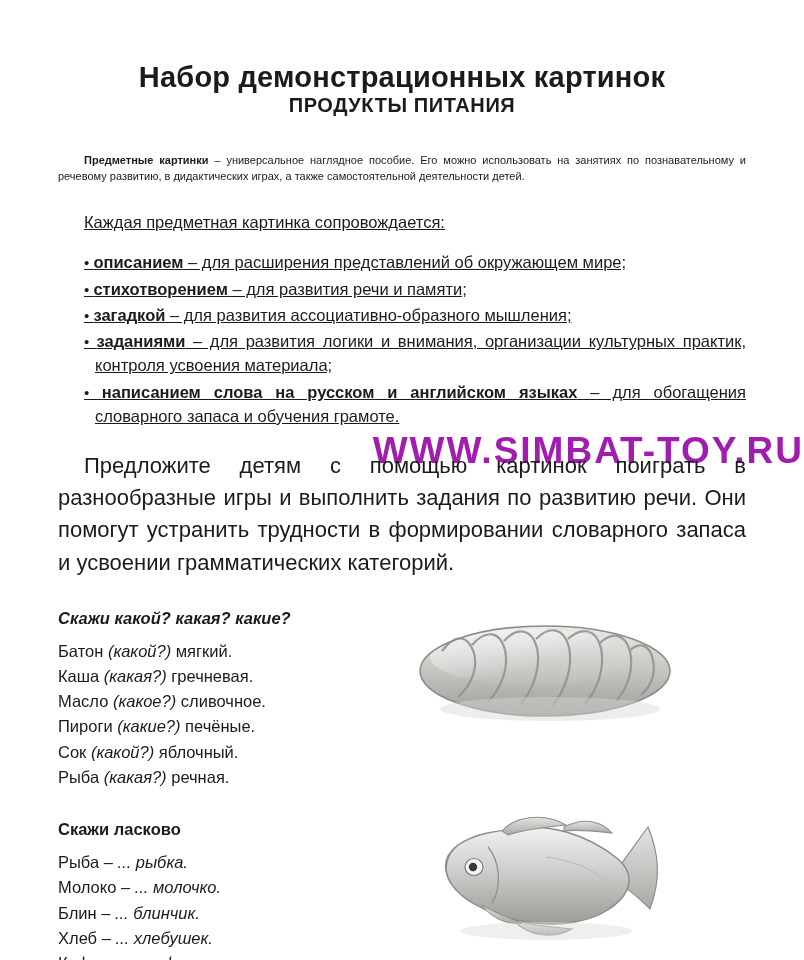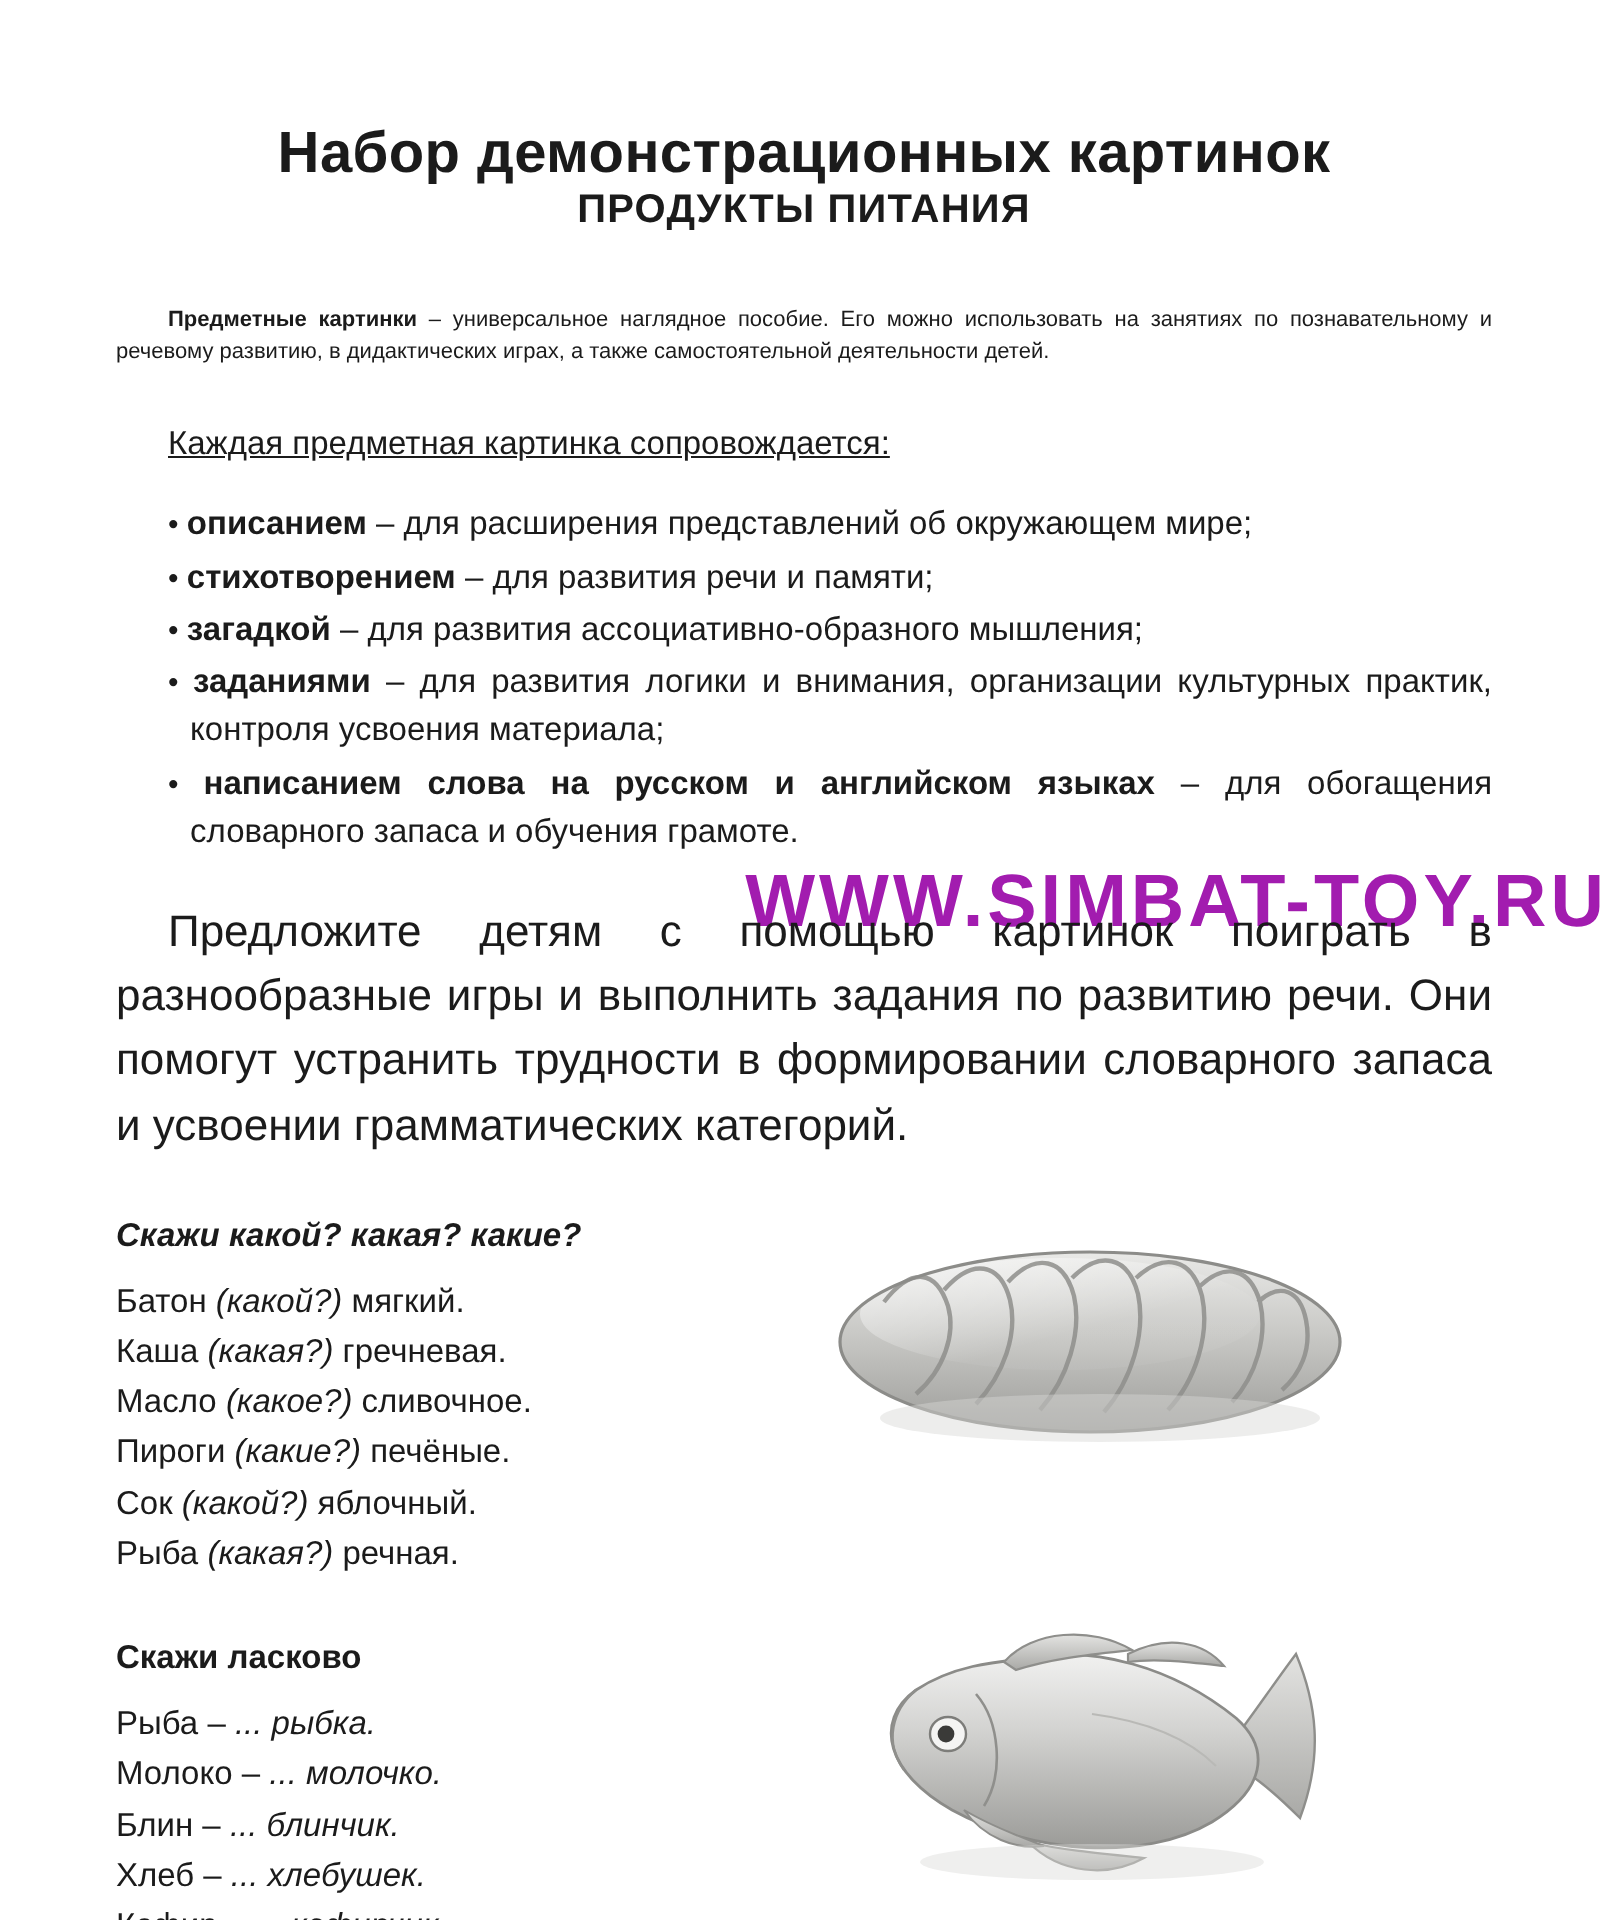--- a/index.html
+++ b/index.html
@@ -73,20 +73,21 @@
   .lead .indent {
     display: inline-block;
     width: 26px;
   }
   ul.bullets {
     list-style: none;
     margin: 10px 0 0 0;
     padding: 0 0 0 26px;
     font-size: 16.5px;
     line-height: 1.47;
+    text-decoration: underline;
   }
   ul.bullets li {
     margin-bottom: 2px;
     text-indent: -11px;
     padding-left: 11px;
     text-align: justify;
   }
   ul.bullets li .dot {
     font-size: 15px;
   }

